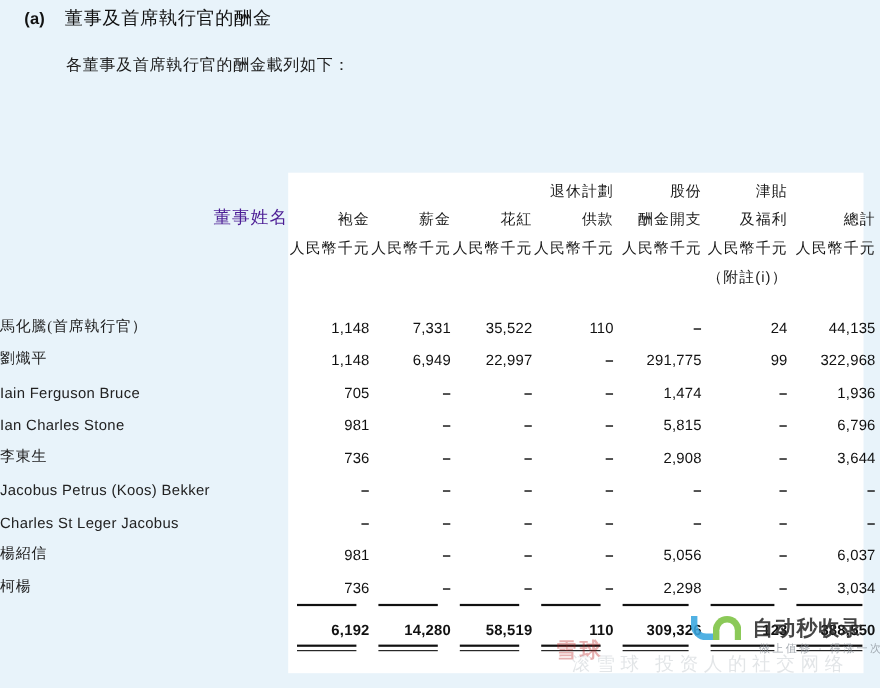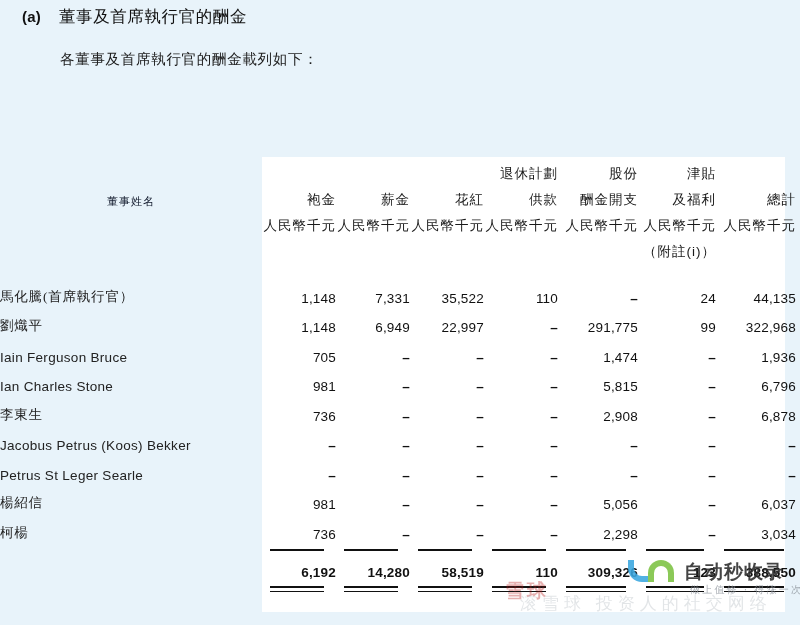--- a/index.html
+++ b/index.html
@@ -99,25 +99,25 @@
     font-size: 13.5px;
     letter-spacing: .5px;
     color: #1a1a1a;
     padding-right: 12px;
     height: 26px;
     white-space: nowrap;
   }
   .hdr-cell.cn { letter-spacing: 1px; }
 
   .namehdr {
-    text-align: center;
+    text-align: right;
     padding-left: 60px;
-    font-size: 11px;
+    font-size: 16px;
     letter-spacing: 1px;
-    color: #0f172a;
+    color: #4c1d95;
     white-space: nowrap;
   }
 
   .row-name {
     text-align: left;
     padding-left: 60px;
     font-size: 13.5px;
     letter-spacing: .3px;
     color: #222;
     height: 29.5px;
@@ -365,36 +365,36 @@
             <td></td>
           </tr>
           <tr>
             <td class="row-name cjk">李東生</td>
             <td class="num">736</td>
             <td class="num dash">–</td>
             <td class="num dash">–</td>
             <td class="num dash">–</td>
             <td class="num">2,908</td>
             <td class="num dash">–</td>
-            <td class="num">6,878</td>
+            <td class="num">3,644</td>
             <td></td>
           </tr>
           <tr>
             <td class="row-name">Jacobus Petrus (Koos) Bekker</td>
             <td class="num dash">–</td>
             <td class="num dash">–</td>
             <td class="num dash">–</td>
             <td class="num dash">–</td>
             <td class="num dash">–</td>
             <td class="num dash">–</td>
             <td class="num dash">–</td>
             <td></td>
           </tr>
           <tr>
-            <td class="row-name">Petrus St Leger Searle</td>
+            <td class="row-name">Charles St Leger Jacobus</td>
             <td class="num dash">–</td>
             <td class="num dash">–</td>
             <td class="num dash">–</td>
             <td class="num dash">–</td>
             <td class="num dash">–</td>
             <td class="num dash">–</td>
             <td class="num dash">–</td>
             <td></td>
           </tr>
           <tr>

